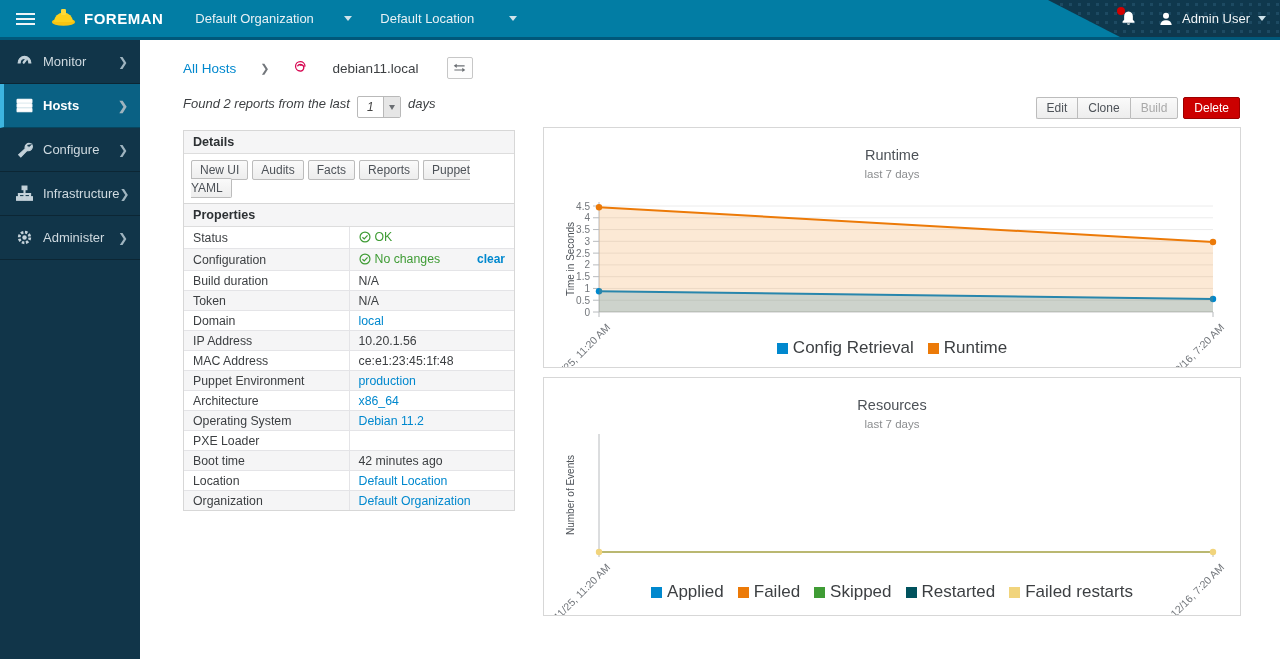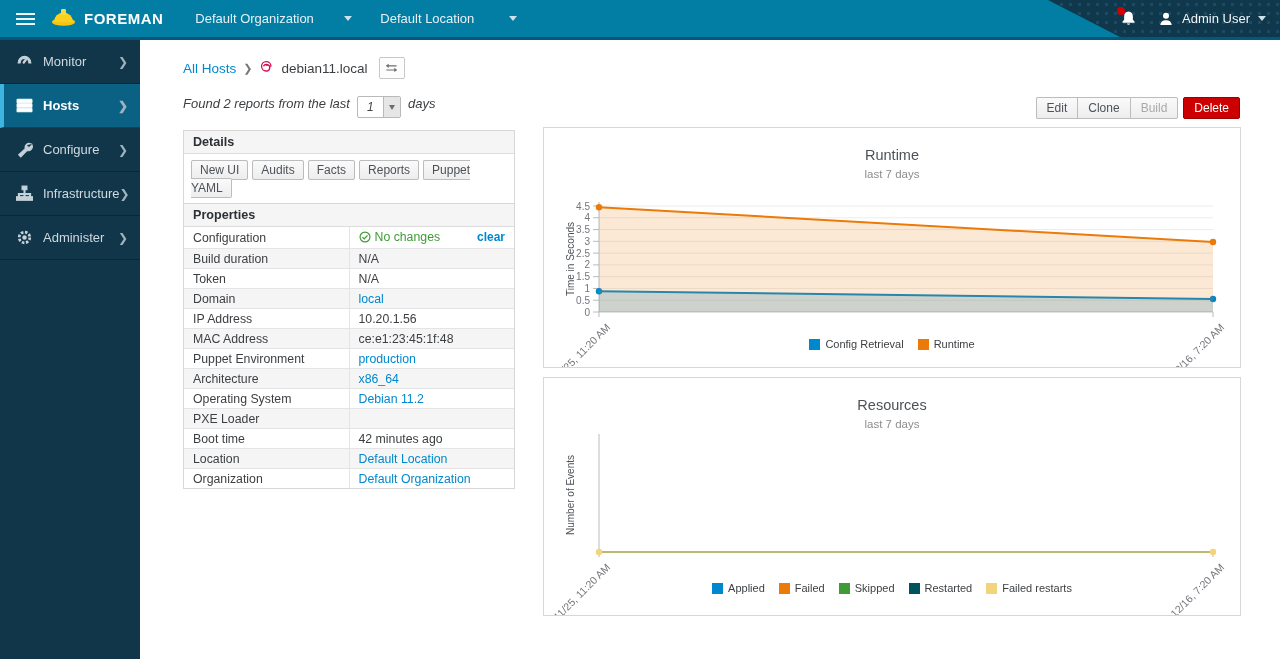--- a/index.html
+++ b/index.html
@@ -41,21 +41,21 @@
   .side-item .s-label { flex:1; }
   .side-item .s-chev { color:#9fb4bf; font-size:12px; }
   .side-item.active { background:#0a6184; border-left:4px solid #3db5e0; padding-left:12px;
     color:#fff; font-weight:bold; }
   .side-item.active .s-icon svg { fill:#fff; stroke:#fff; }
 
   
   .main { position:absolute; left:140px; top:40px; width:1140px; height:619px; background:#fff; }
 
   .breadcrumb { position:absolute; left:43px; top:17px; display:flex; align-items:center;
-    gap:7px; font-size:13.5px; }
+    gap:24px; font-size:13.5px; }
   .breadcrumb a { color:#0088ce; text-decoration:none; cursor:pointer; }
   .bc-sep { color:#72767b; font-size:11px; }
   .switch-btn { margin-left:4px; width:26px; height:22px; border:1px solid #c7c7c7; border-radius:2px;
     background:#fdfdfd; display:flex; align-items:center; justify-content:center; cursor:pointer; }
 
   .report-bar { position:absolute; left:43px; top:56px; display:flex; align-items:flex-start;
     font-size:13px; color:#3c3f42;font-style:italic; }
   .days-select { display:inline-flex; margin:0 7px; height:22px; border:1px solid #b9b9b9;
     border-radius:2px; overflow:hidden; cursor:pointer; background:#fff; }
   .days-select .val { width:25px; display:flex; align-items:center; justify-content:center;
@@ -94,21 +94,21 @@
   .status-ok { color:#3f9c35; display:inline-flex; align-items:center; gap:4px; }
   .clear-link { float:right; font-size:12px;font-weight:bold; }
 
   .chart-panel { left:403px; width:698px; }
   #runtime-panel { top:87px; height:241px; }
   #resources-panel { top:337px; height:239px; }
   .chart-title { position:absolute; width:100%; text-align:center; top:19px; font-size:14.5px; color:#4d5258; }
   .chart-sub { position:absolute; width:100%; text-align:center; top:40px; font-size:11.5px; color:#8b8d8f; }
   .chart-svg { position:absolute; left:0; top:0; }
   .chart-legend { position:absolute; left:0; width:100%; display:flex; justify-content:center;
-    gap:14px; font-size:11px; color:#3c3f42; }
+    gap:14px; font-size:17px; color:#3c3f42; }
   .chart-legend .li { display:flex; align-items:center; gap:5px; cursor:pointer; }
   .chart-legend .sq { width:11px; height:11px; display:inline-block; }
 </style>
 </head>
 <body>
 
 <div class="navbar">
   <div class="navbar-deco"></div>
   <div class="hamburger">
     <div class="bars">
@@ -249,20 +249,30 @@
         <span class="tab">Metrics</span>
         <span class="tab">NICs</span>
         <span class="tab">Initial configuration</span>
       </div>
   </div>
 
   <div class="panel" id="props-panel">
     <div class="panel-hd">Properties</div>
     <table class="props-table">
         <tbody id="props-body">
+          <tr>
+            <td class="p-label">Status</td>
+            <td><span class="status-ok">
+                <svg width="12" height="12" viewBox="0 0 16 16" style="vertical-align:-1px">
+                  <circle cx="8" cy="8" r="6.6" fill="none" stroke="#3f9c35" stroke-width="1.6"></circle>
+                  <path d="M4.6 8.3 7 10.6 11.4 5.8" fill="none" stroke="#3f9c35" stroke-width="1.6"></path>
+                </svg>
+                <span>OK</span>
+              </span></td>
+          </tr>
           <tr>
             <td class="p-label">Configuration</td>
             <td><span class="status-ok">
                 <svg width="12" height="12" viewBox="0 0 16 16" style="vertical-align:-1px">
                   <circle cx="8" cy="8" r="6.6" fill="none" stroke="#3f9c35" stroke-width="1.6"></circle>
                   <path d="M4.6 8.3 7 10.6 11.4 5.8" fill="none" stroke="#3f9c35" stroke-width="1.6"></path>
                 </svg>
                 <span>No changes</span>
               </span><a class="clear-link">clear</a></td>
           </tr>

